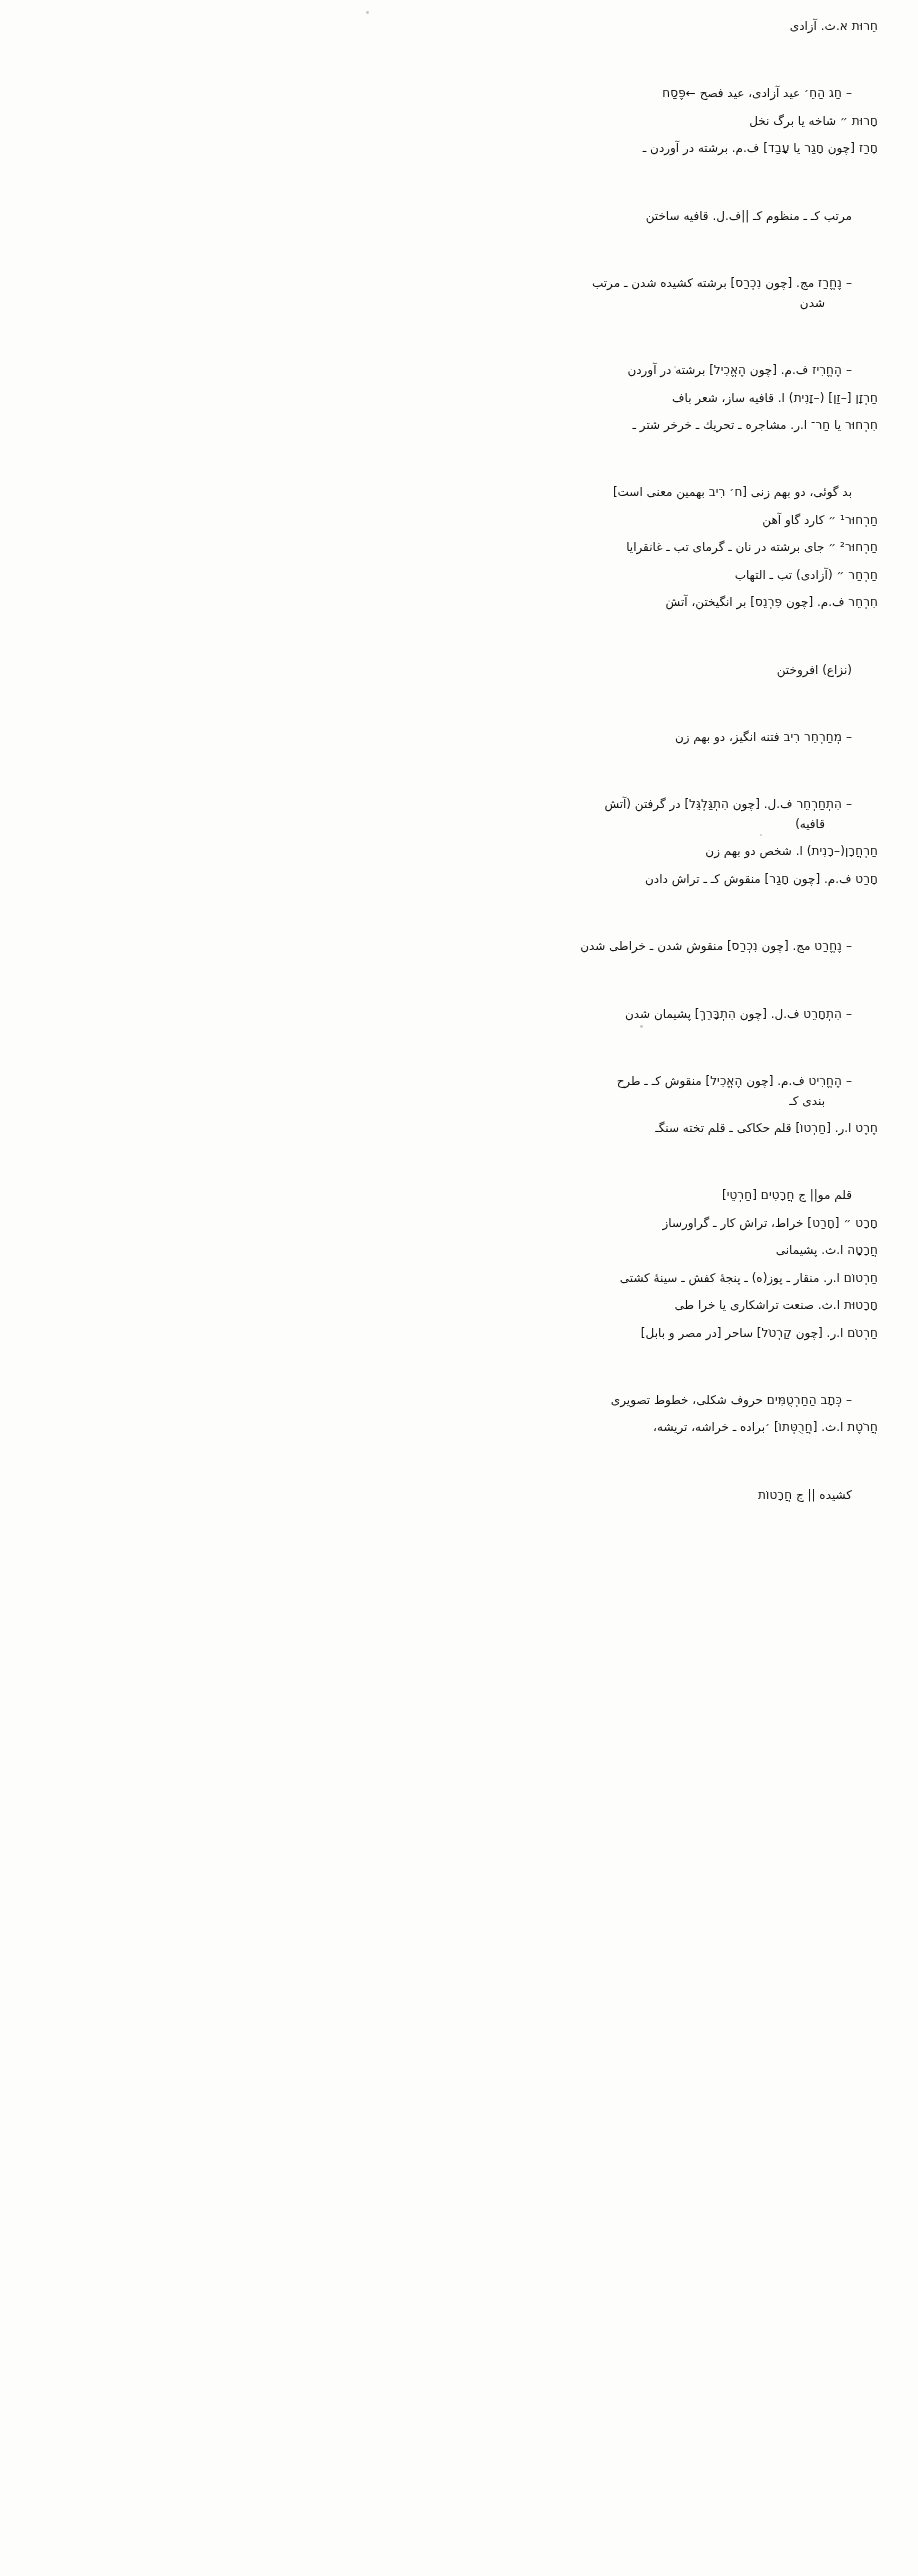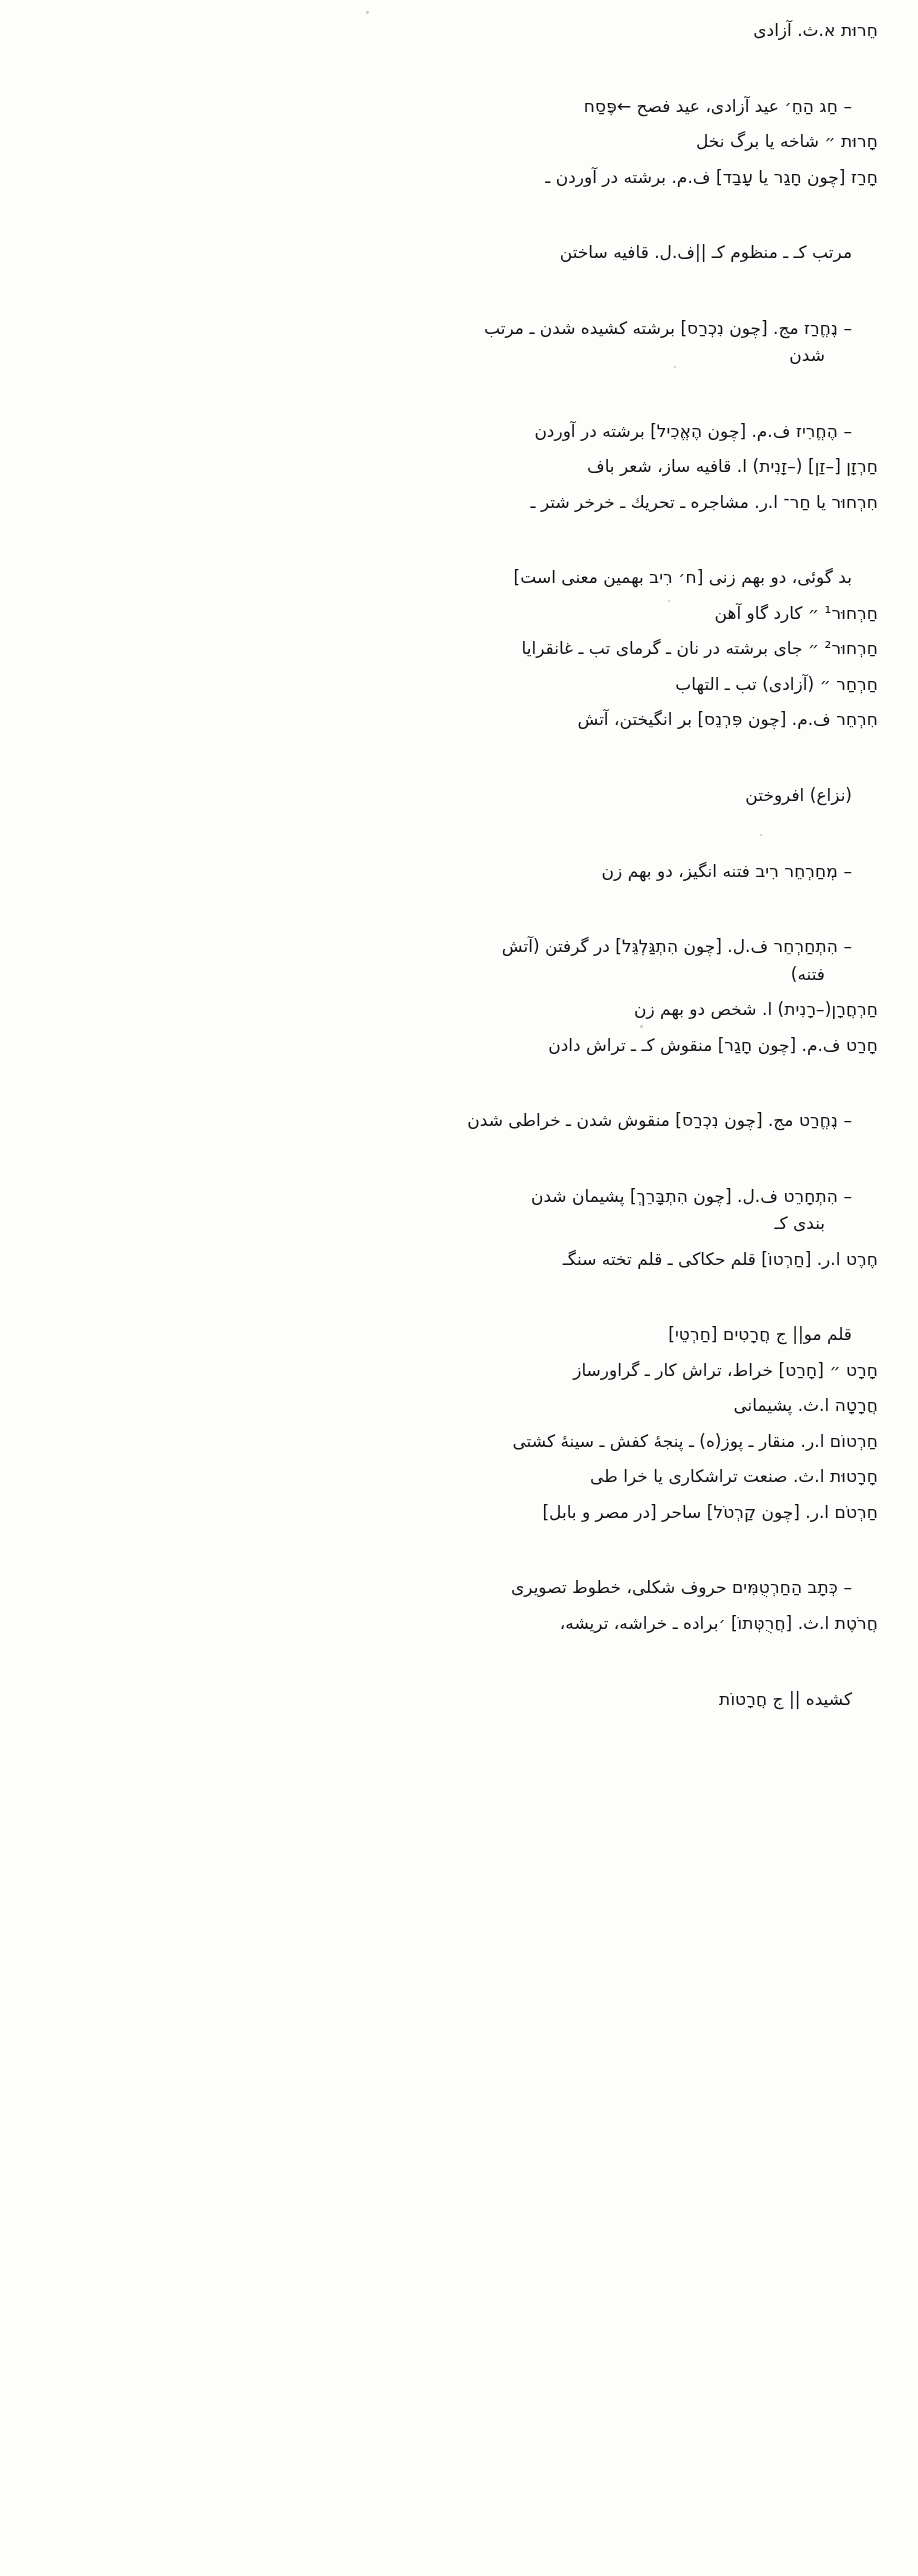--- a/index.html
+++ b/index.html
@@ -22,21 +22,21 @@
     box-sizing: border-box;
     background: #fdfdfb;
   }
   .entry {
     margin: 0 0 8px 0;
   }
   .line {
     display: block;
     text-align: right;
     line-height: 1.62;
-    font-size: 17px;
+    font-size: 12px;
     letter-spacing: 0.1px;
     white-space: normal;
   }
   .line.indent1 { padding-right: 26px; margin-top: 48px; }
   .line.indent2 { padding-right: 53px; }
   .speck {
     position: absolute;
     background: #c9c7c0;
     border-radius: 50%;
   }
@@ -92,31 +92,32 @@
 
   <div class="entry">
     <span class="line">חַרְחַר ״ (آزادی) تب ـ التهاب</span>
   </div>
 
   <div class="entry">
     <span class="line">חִרְחֵר ف.م.  [چون פִּרְנֵס] بر انگیختن، آتش</span>
     <span class="line indent1">(نزاع) افروختن</span>
     <span class="line indent1">– מְחַרְחֵר רִיב فتنه انگیز، دو بهم زن</span>
     <span class="line indent1">– הִתְחַרְחֵר ف.ل.  [چون הִתְגַּלְגֵּל] در گرفتن (آتش</span>
-    <span class="line indent2">فتنه)</span>
+    <span class="line indent2">قافیه)</span>
   </div>
 
   <div class="entry">
     <span class="line">חַרְחֲרָן(–רָנִית) ا.  شخص دو بهم زن</span>
   </div>
 
   <div class="entry">
     <span class="line">חָרַט ف.م.  [چون חָגַר] منقوش كـ ـ تراش دادن</span>
     <span class="line indent1">– נֶחֱרַט مج.  [چون נִכְרַס] منقوش شدن ـ خراطی شدن</span>
     <span class="line indent1">– הִתְחָרֵט ف.ل.  [چون הִתְבָּרֵךְ] پشیمان شدن</span>
+    <span class="line indent1">– הֶחֱרִיט ف.م.  [چون הֶאֱכִיל] منقوش كـ ـ طرح</span>
     <span class="line indent2">بندی كـ</span>
   </div>
 
   <div class="entry">
     <span class="line">חֶרֶט ا.ر.    [חַרְטוֹ] قلم حكاكی ـ قلم  تخته  سنگـ</span>
     <span class="line indent1">قلم مو|| ج חֲרָטִים [חַרְטֵי]</span>
   </div>
 
   <div class="entry">
     <span class="line">חָרָט ״ [חָרַט] خراط، تراش كار ـ گراورساز</span>

